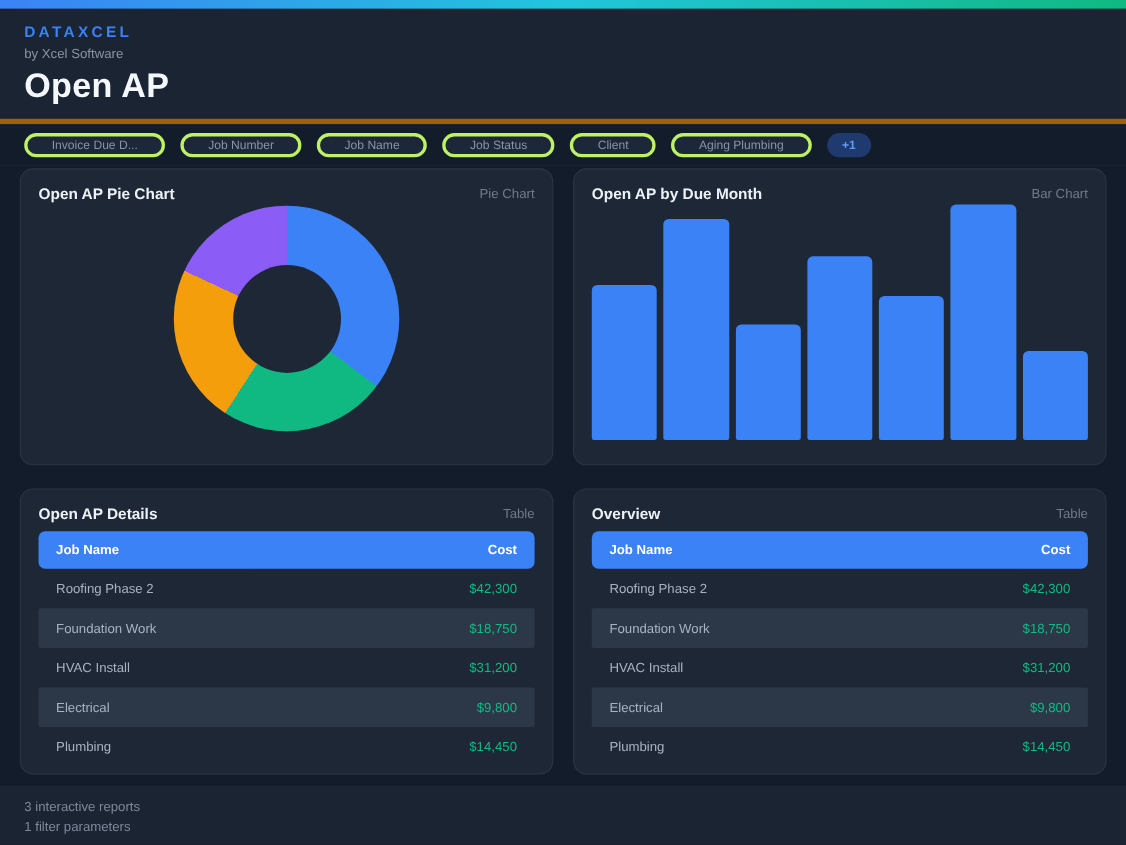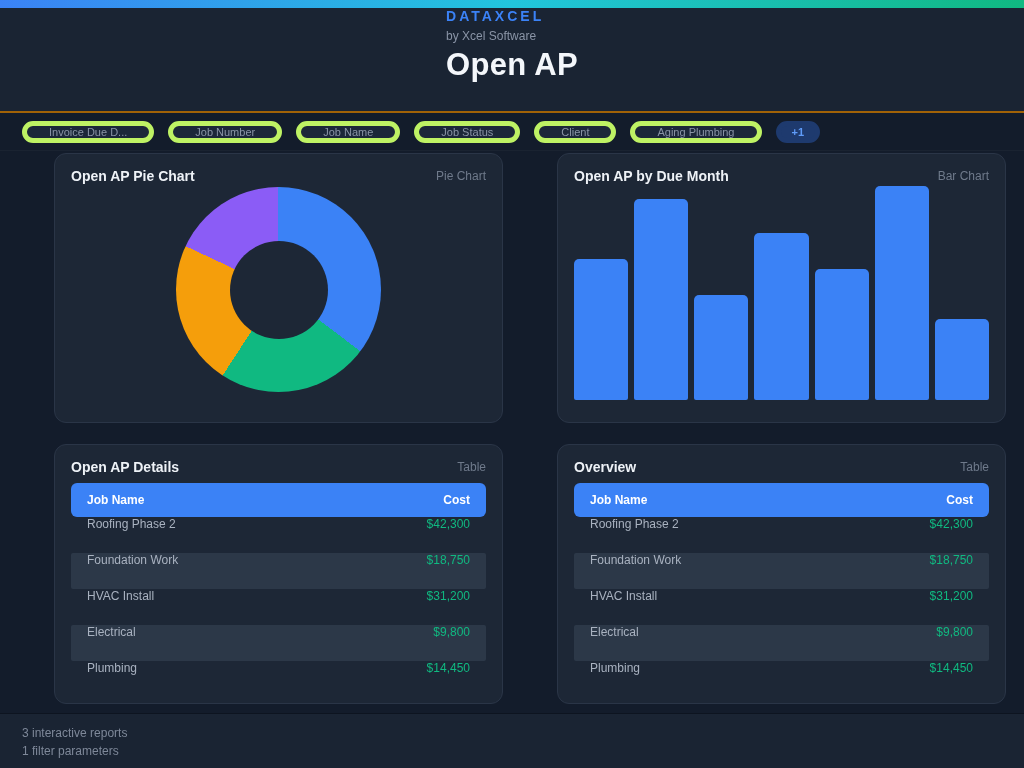--- a/index.html
+++ b/index.html
@@ -22,51 +22,51 @@
     background:var(--page-bg);
     font-family:"Liberation Sans","DejaVu Sans",sans-serif;
     color:#e8edf4;
   }
   
   .topbar{height:8px;background:linear-gradient(90deg,#3b82f6 0%,#22c5dd 50%,#10b981 100%);}
   
   .header{
     height:105px;background:var(--header-bg);
     display:flex;justify-content:space-between;align-items:center;
-    padding:0 22px;border-bottom:2px solid #a16207;flex-direction:column;
+    padding:0 22px;border-bottom:5px solid #a16207;
   }
   .brand{font-size:14px;font-weight:700;letter-spacing:3px;color:var(--blue);}
   .byline{font-size:12px;color:var(--muted);margin-top:5px;}
   .page-title{font-size:31px;font-weight:700;color:#f4f7fb;margin-top:4px;letter-spacing:.3px;}
   .tagline{max-width:310px;text-align:right;font-size:13px;line-height:1.65;color:var(--tagline);}
   
   .filterbar{
     height:38px;display:flex;align-items:center;gap:14px;
     padding:0 22px;background:var(--page-bg);
     border-bottom:1px solid rgba(255,255,255,0.03);
   }
   .pill{
     height:22px;padding:0 22px;border-radius:11px;
-    border:5px solid #bef264;background:#1c2739;
+    border:3px solid #bef264;background:#1c2739;
     color:#8a94a6;font-size:11px;line-height:20px;white-space:nowrap;
     display:inline-flex;align-items:center;cursor:pointer;
   }
   .pill.more{
     padding:0 11px;background:#1e3a6e;border-color:#1e3a6e;
     color:#5f9bf8;font-weight:700;
   }
   
   .content{
     padding:2px 18px 0;display:grid;
     grid-template-columns:1fr 1fr;grid-template-rows:270px 260px;
     gap:21px 18px;
   }
   .card{
     background:var(--card-bg);border:1px solid var(--card-border);
-    border-radius:12px;padding:14px 16px;overflow:hidden;margin-left:36px;
+    border-radius:12px;padding:14px 16px;overflow:hidden;
   }
   .card-head{display:flex;justify-content:space-between;align-items:center;}
   .card-title{font-size:14px;font-weight:600;color:#eef2f7;}
   .card-badge{font-size:12px;color:var(--badge);}
   
   .pie-wrap{display:flex;justify-content:center;}
   .donut{
     width:205px;height:205px;border-radius:50%;margin-top:3px;
     position:relative;
   }
@@ -84,21 +84,21 @@
     flex:1;background:var(--blue);
     border-radius:5px 5px 2px 2px;cursor:pointer;
   }
   
   .thead{
     margin-top:8px;height:34px;background:var(--blue);border-radius:6px;
     display:flex;justify-content:space-between;align-items:center;
     padding:0 16px;font-size:12px;font-weight:700;color:#fff;
   }
   .trow{
-    height:36px;display:flex;justify-content:space-between;align-items:flex-start;
+    height:36px;display:flex;justify-content:space-between;align-items:center;
     padding:0 16px;font-size:12px;border-radius:2px;cursor:pointer;
   }
   .trow.stripe{background:var(--stripe);}
   .cell-name{color:var(--row-text);}
   .cell-cost{color:var(--green);font-weight:500;}
   
   .footer{
     margin-top:9px;height:57px;background:var(--header-bg);
     border-top:1px solid #0d1420;
     display:flex;justify-content:space-between;align-items:center;

